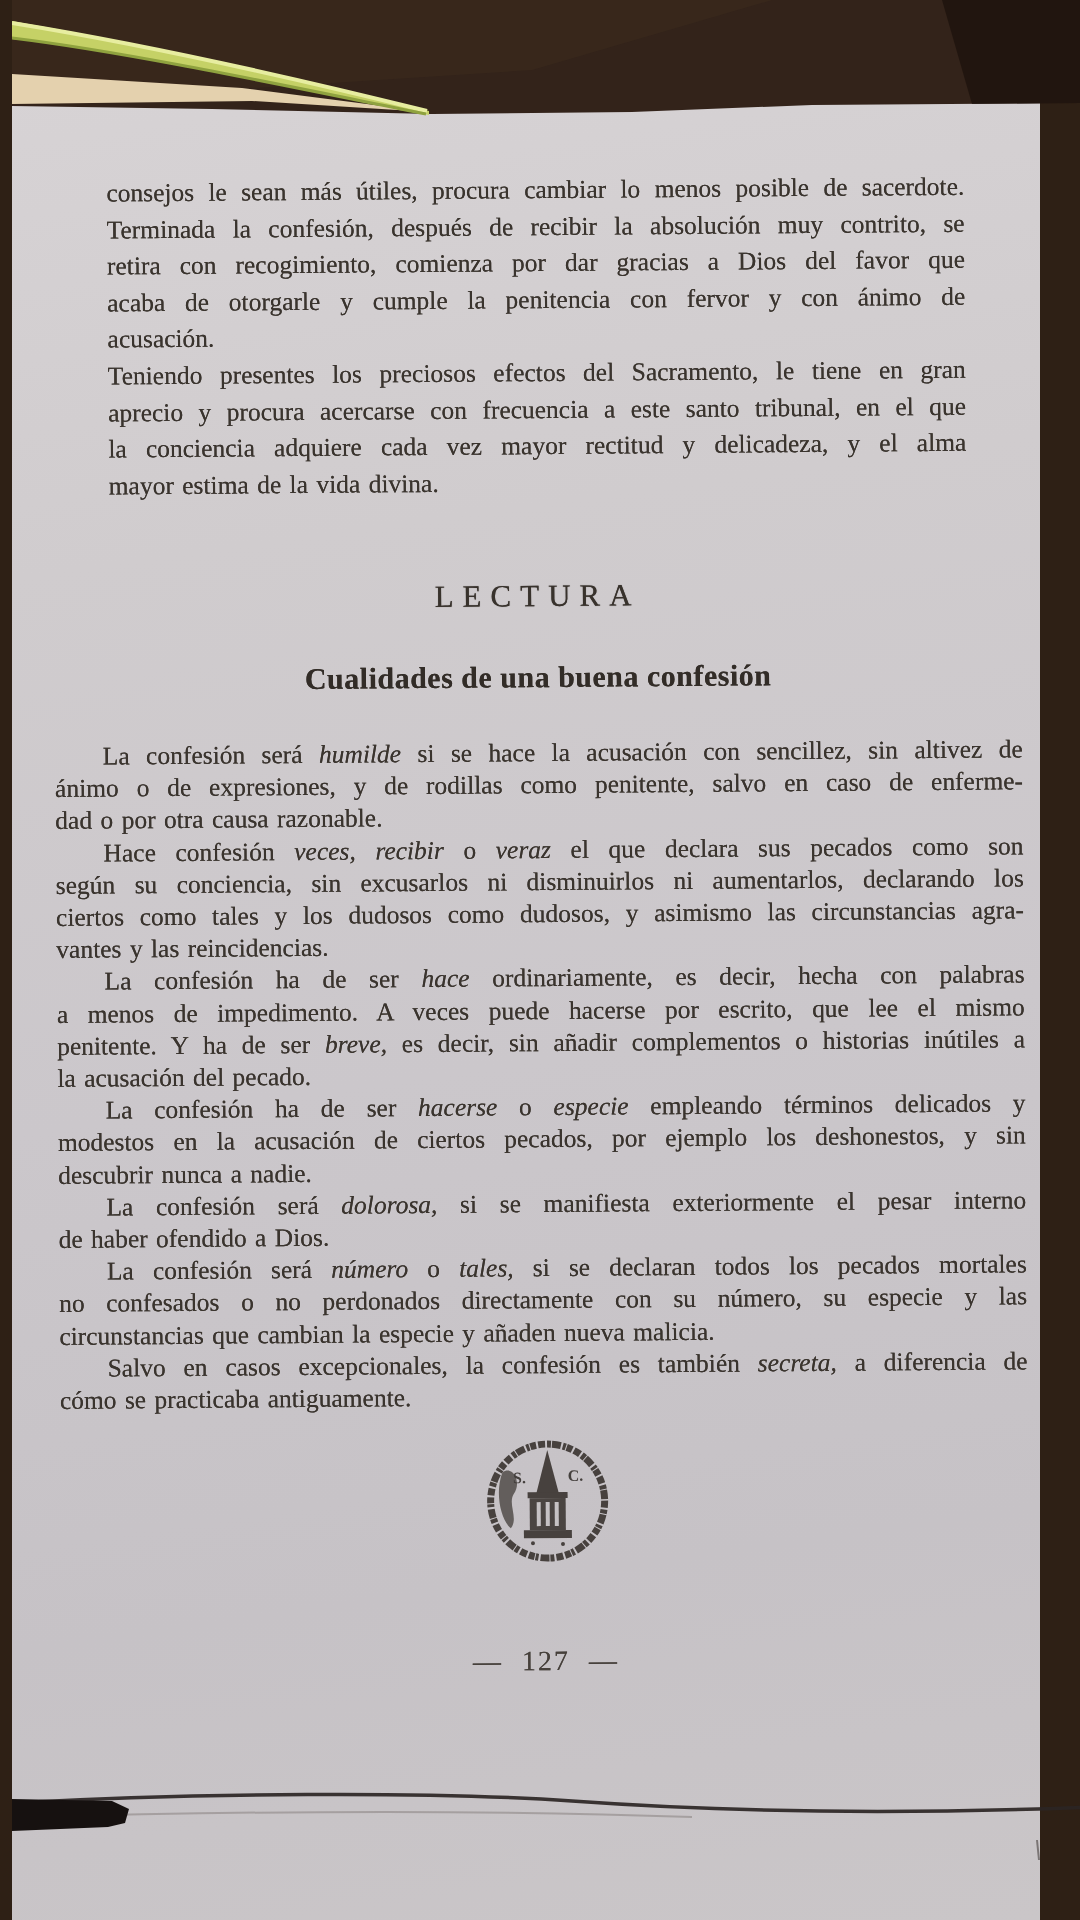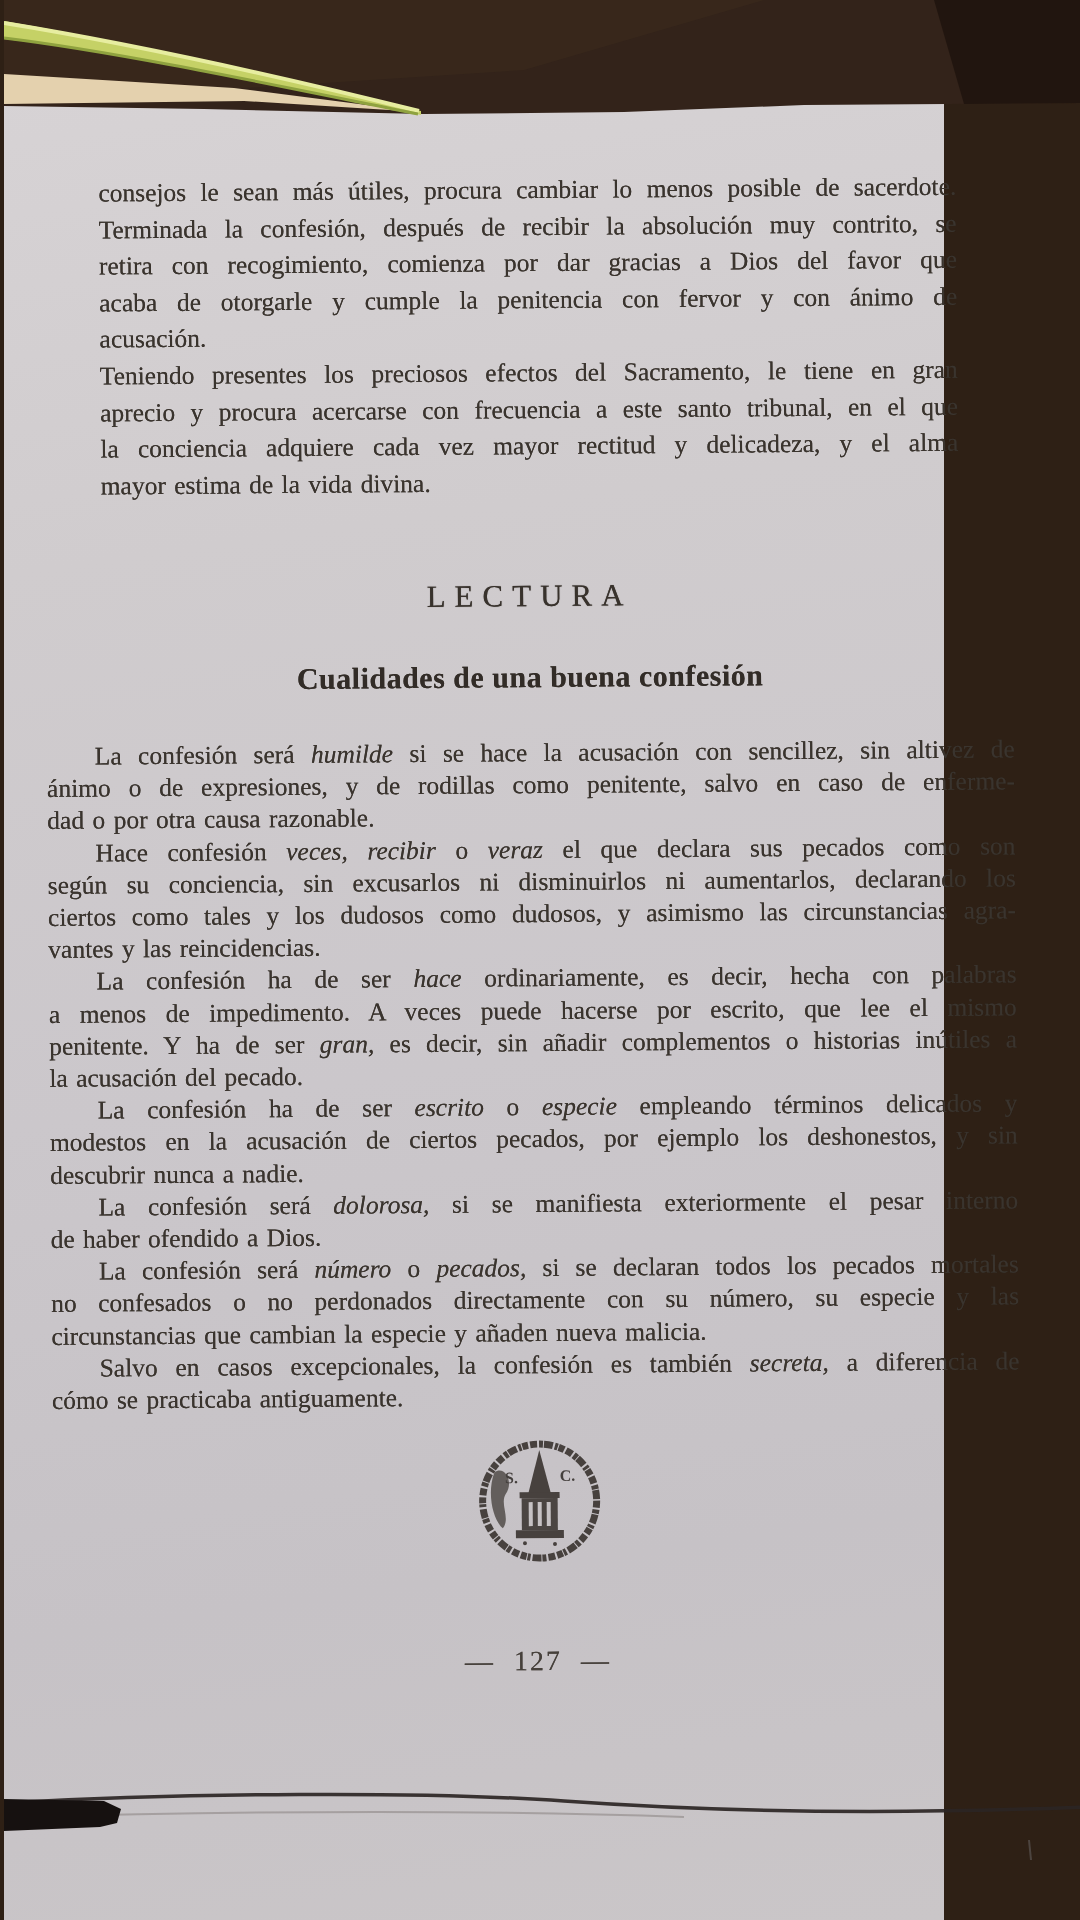--- a/index.html
+++ b/index.html
@@ -2,21 +2,21 @@
 <html><head>
 <meta charset="utf-8">
 <style>
   html,body{margin:0;padding:0;}
   body{
     width:1080px;height:1920px;overflow:hidden;position:relative;
     background:#2e2015;
     font-family:"Liberation Serif","DejaVu Serif",serif;
   }
   .page{
-    position:absolute;left:4px;top:0;width:940px;height:1920px;
+    position:absolute;left:12px;top:0;width:1028px;height:1920px;
     background:linear-gradient(172deg,#d8d4d6 0%,#d0ccce 28%,#cbc7cb 55%,#c6c2c6 80%,#cac6c8 100%);
   }
   .topband{position:absolute;left:0;top:0;width:1080px;height:150px;}
   .fold{position:absolute;left:0;top:1765px;width:1080px;height:120px;}
   .content{
     position:absolute;left:0;top:0;width:1080px;height:1920px;
     transform:rotate(-0.45deg);transform-origin:540px 400px;
     color:#3a342e;
   }
   .textblock{position:absolute;}
@@ -96,34 +96,34 @@
         </div>
         <div class="para">
           <div class="line indent"><span>Hace confesión </span><em>veces,</em><span> </span><em>recibir</em><span> o </span><em>veraz</em><span> el que declara sus pecados como son</span></div>
           <div class="line"><span>según su conciencia, sin excusarlos ni disminuirlos ni aumentarlos, declarando los</span></div>
           <div class="line"><span>ciertos como tales y los dudosos como dudosos, y asimismo las circunstancias agra-</span></div>
           <div class="line last"><span>vantes y las reincidencias.</span></div>
         </div>
         <div class="para">
           <div class="line indent"><span>La confesión ha de ser </span><em>hace</em><span> ordinariamente, es decir, hecha con palabras</span></div>
           <div class="line"><span>a menos de impedimento. A veces puede hacerse por escrito, que lee el mismo</span></div>
-          <div class="line"><span>penitente. Y ha de ser </span><em>gran,</em><span> es decir, sin añadir complementos o historias inútiles a</span></div>
+          <div class="line"><span>penitente. Y ha de ser </span><em>breve,</em><span> es decir, sin añadir complementos o historias inútiles a</span></div>
           <div class="line last"><span>la acusación del pecado.</span></div>
         </div>
         <div class="para">
-          <div class="line indent"><span>La confesión ha de ser </span><em>escrito</em><span> o </span><em>especie</em><span> empleando términos delicados y</span></div>
+          <div class="line indent"><span>La confesión ha de ser </span><em>hacerse</em><span> o </span><em>especie</em><span> empleando términos delicados y</span></div>
           <div class="line"><span>modestos en la acusación de ciertos pecados, por ejemplo los deshonestos, y sin</span></div>
           <div class="line last"><span>descubrir nunca a nadie.</span></div>
         </div>
         <div class="para">
           <div class="line indent"><span>La confesión será </span><em>dolorosa,</em><span> si se manifiesta exteriormente el pesar interno</span></div>
           <div class="line last"><span>de haber ofendido a Dios.</span></div>
         </div>
         <div class="para">
-          <div class="line indent"><span>La confesión será </span><em>número</em><span> o </span><em>pecados,</em><span> si se declaran todos los pecados mortales</span></div>
+          <div class="line indent"><span>La confesión será </span><em>número</em><span> o </span><em>tales,</em><span> si se declaran todos los pecados mortales</span></div>
           <div class="line"><span>no confesados o no perdonados directamente con su número, su especie y las</span></div>
           <div class="line last"><span>circunstancias que cambian la especie y añaden nueva malicia.</span></div>
         </div>
         <div class="para">
           <div class="line indent"><span>Salvo en casos excepcionales, la confesión es también </span><em>secreta,</em><span> a diferencia de</span></div>
           <div class="line last"><span>cómo se practicaba antiguamente.</span></div>
         </div>
       </div>
 
     <svg class="seal" viewBox="0 0 130 130" aria-hidden="true">

